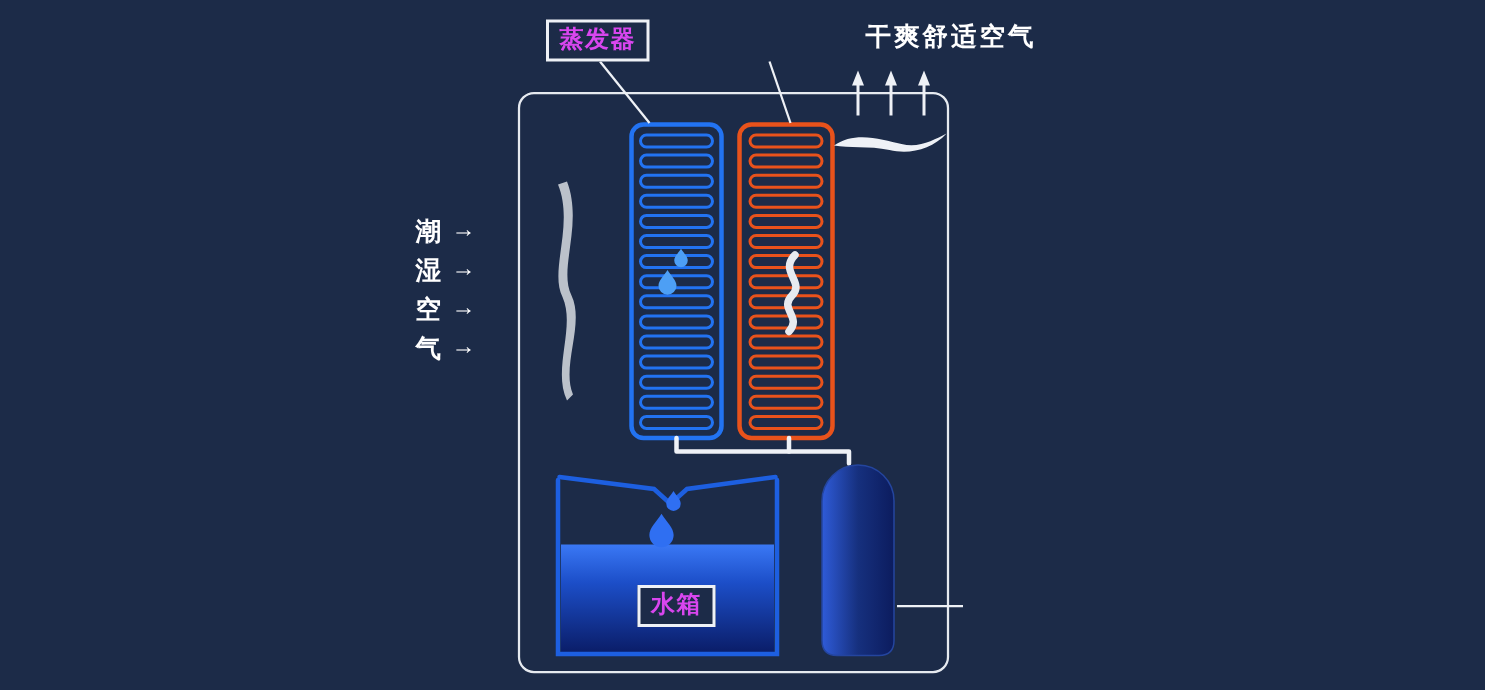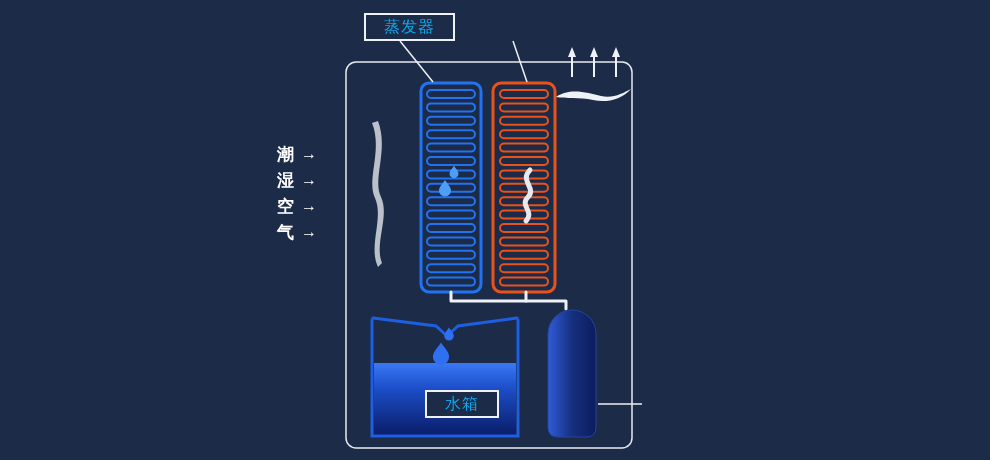--- a/index.html
+++ b/index.html
@@ -1,21 +1,21 @@
 <!DOCTYPE html>
 <html><head>
 <meta charset="utf-8">
 <style>
   *{margin:0;padding:0;box-sizing:border-box}
   html,body{background:#0e1626}
   body{font-family:"Liberation Sans","DejaVu Sans",sans-serif}
   .stage{position:relative;width:990px;height:460px;background:#1c2b48;overflow:hidden}
   .stage svg{position:absolute;left:0;top:0}
-  .tag{position:absolute;border:2px solid #eef1f6;color:#0ea5e9;background:#1c2b48;
-       font-size:16px;font-weight:400;padding:2px 18px;white-space:nowrap;letter-spacing:1px;line-height:20px}
+  .tag{position:absolute;border:2px solid #eef1f6;color:#d946ef;background:#1c2b48;
+       font-size:16px;font-weight:700;padding:2px 7px;white-space:nowrap;letter-spacing:1px;line-height:20px}
   .dry-air{position:absolute;left:577px;top:13px;color:#ffffff;font-size:17px;font-weight:700;letter-spacing:2px}
   .humid{position:absolute;left:277px;top:141px;color:#ffffff}
   .hrow{display:flex;align-items:center;height:26px;font-size:17px;font-weight:700}
   .hrow .harrow{margin-left:7px;font-size:16px;font-weight:400}
 </style>
 </head>
 <body>
 
 <div class="stage">
 
@@ -121,20 +121,21 @@
       <path d="M616,77 L616,55" stroke-width="2" fill="none"></path>
       <path d="M612,57 L616,47 L620,57 Z" stroke="none"></path>
     </g>
 
     <path d="M556,97 C570,87 588,93 601,96 C613,99 623,93 631,89 C621,100 606,103 593,100 C579,97 566,99 556,97 Z" fill="#eef1f6"></path>
   </svg>
 
   <div class="tag" style="left:364px;top:13px">蒸发器</div>
 
 
+  <div class="dry-air">干爽舒适空气</div>
 
   <div class="humid">
     <div class="hrow">
       <span>潮</span>
       <span class="harrow">→</span>
     </div>
     <div class="hrow">
       <span>湿</span>
       <span class="harrow">→</span>
     </div>

